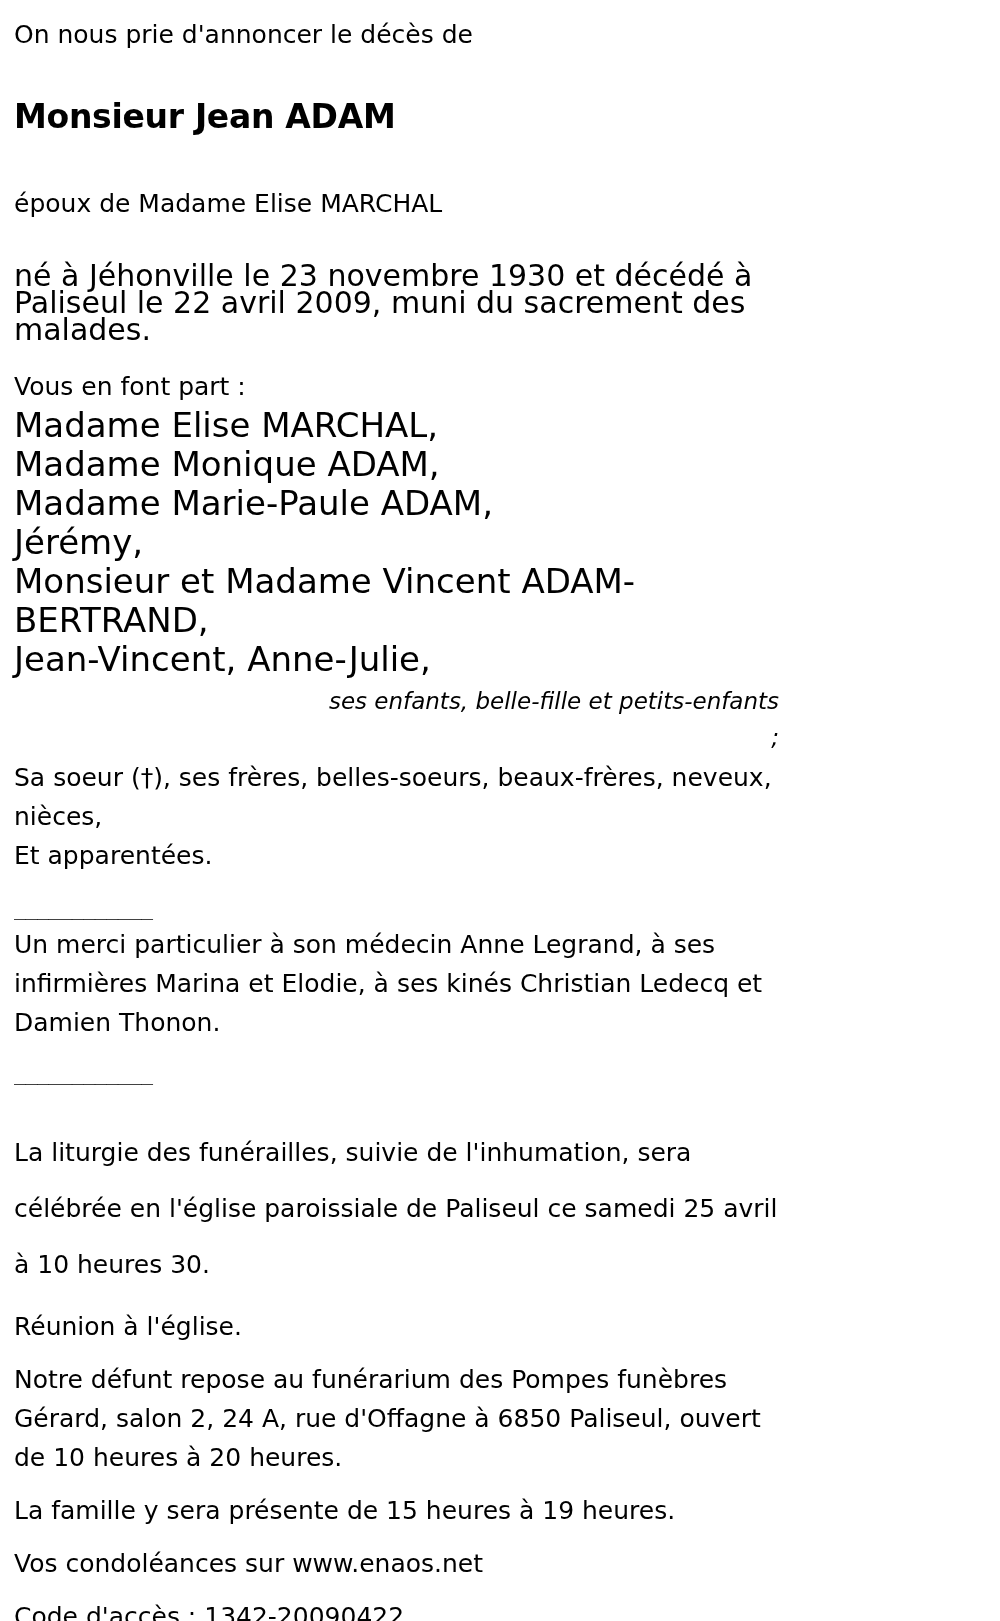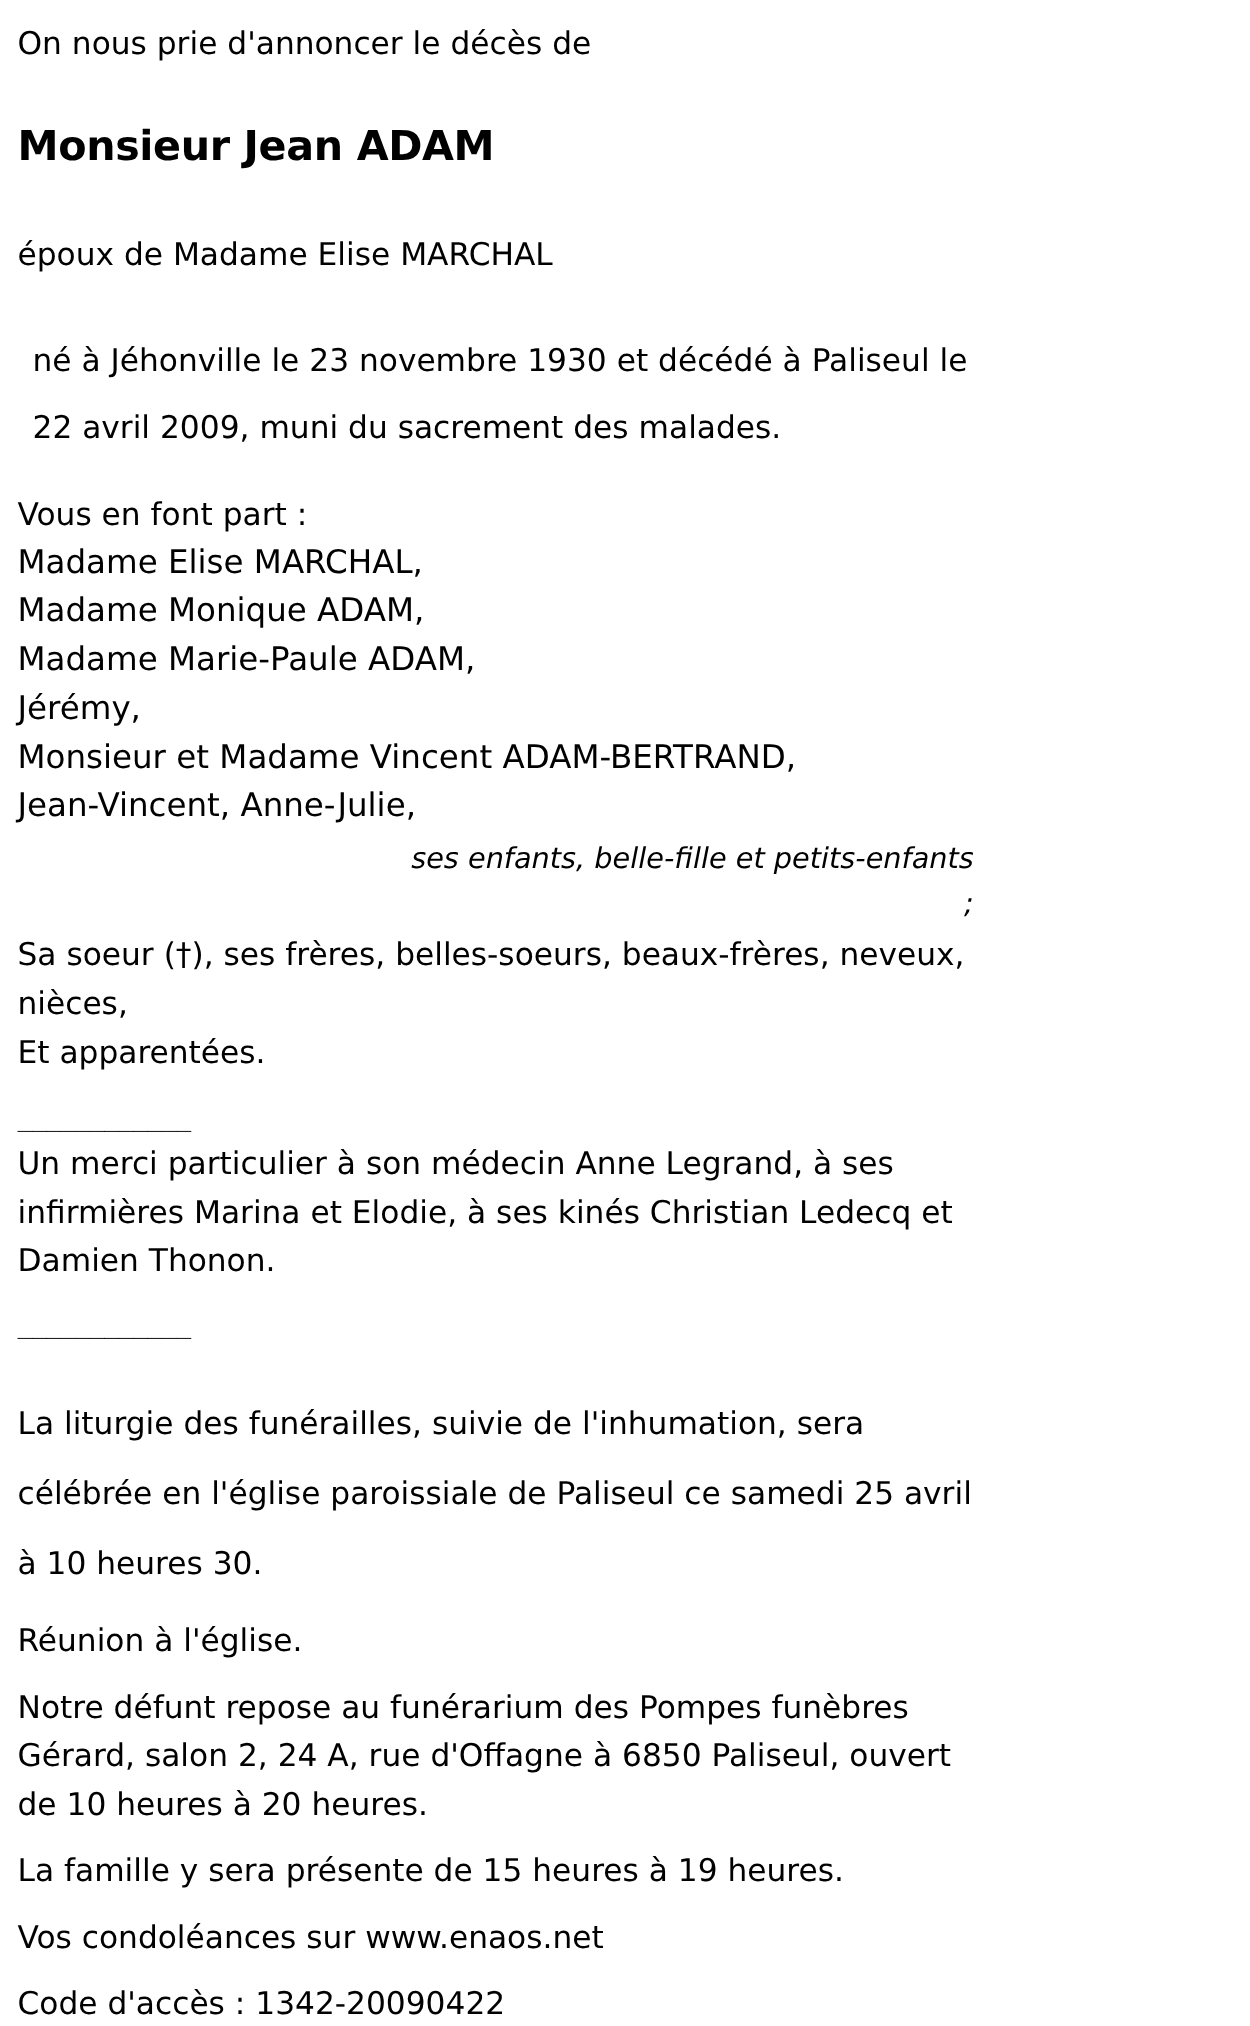--- a/index.html
+++ b/index.html
@@ -33,38 +33,38 @@
     font-weight: bold;
     letter-spacing: -0.3px;
     margin: 43px 0 0 0;
   }
   .spouse-of {
     font-size: 25px;
     line-height: 39px;
     margin: 47px 0 0 0;
   }
   .birth-death {
-    font-size: 25px;
-    line-height: 53px;
-    margin: 39px 0 0 12px;
+    font-size: 30px;
+    line-height: 27px;
+    margin: 39px 0 0 0;
     max-width: 952px;
   }
 
   .announce-intro {
     font-size: 25px;
     line-height: 39px;
     margin: 24px 0 0 0;
   }
 
   
   .family-block {
     margin: 0;
   }
   .family-line {
-    font-size: 26px;
+    font-size: 34px;
     line-height: 39px;
   }
   .relation {
     font-size: 23px;
     line-height: 36px;
     font-style: italic;
     text-align: right;
     max-width: 460px;
     margin-left: auto;
     margin-right: 15px;

